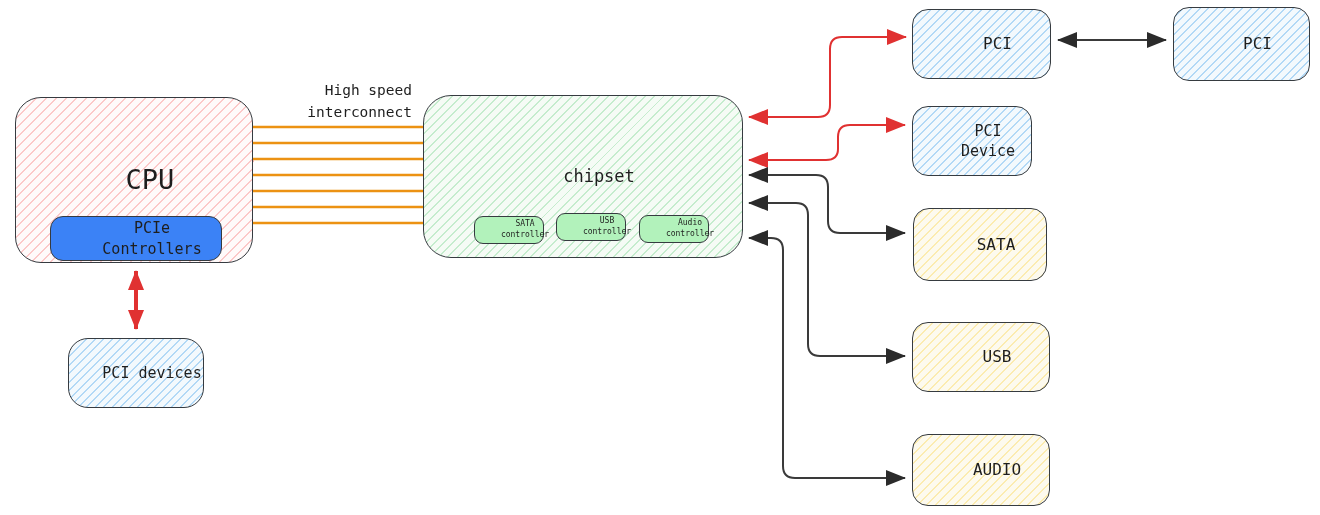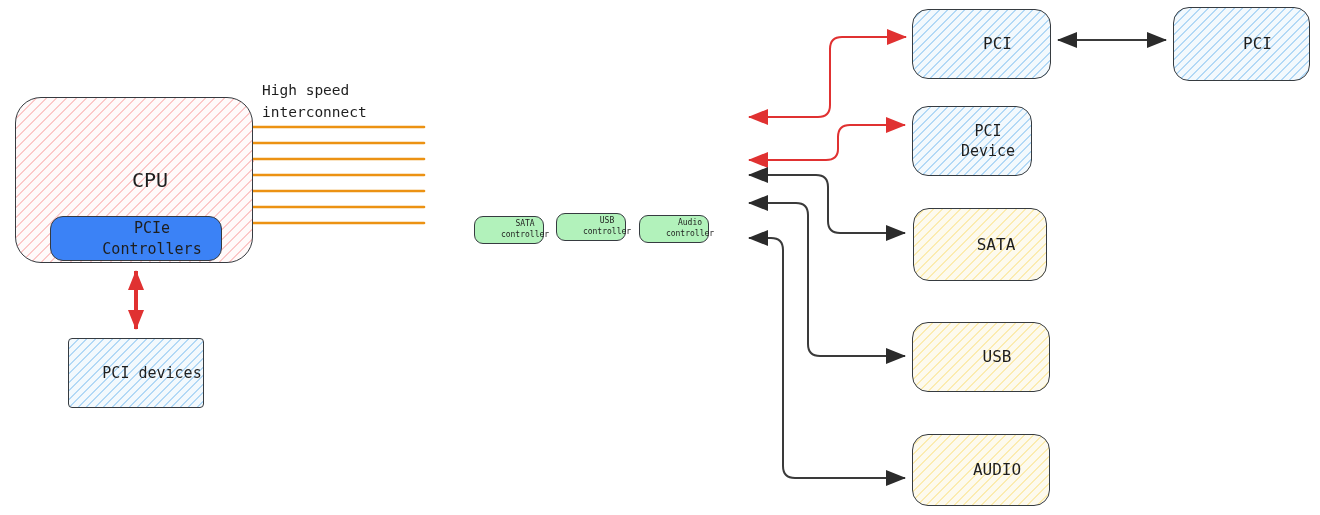--- a/index.html
+++ b/index.html
@@ -17,21 +17,21 @@
   }
   .lbl{white-space:pre-line;line-height:1.35;}
   
   .h-pink{background:repeating-linear-gradient(135deg, rgba(250,160,160,.55) 0 1.4px, rgba(255,252,252,0) 1.4px 7px), #fffafa;}
   .h-blue{background:repeating-linear-gradient(135deg, rgba(125,190,240,.55) 0 1.4px, rgba(255,255,255,0) 1.4px 6px), #f3f9fd;}
   .h-green{background:repeating-linear-gradient(135deg, rgba(130,215,150,.42) 0 1.4px, rgba(255,255,255,0) 1.4px 6.5px), #f5fbf5;}
   .h-yellow{background:repeating-linear-gradient(135deg, rgba(250,218,100,.45) 0 1.4px, rgba(255,255,255,0) 1.4px 6.5px), #fdfaee;}
   .s-pink{background:#3b82f6;}
   .s-green{background:#b2f2bb;}
   #edges{position:absolute;left:0;top:0;width:1320px;height:515px;pointer-events:none;}
-  .free-label{position:absolute;white-space:pre-line;text-align:left;line-height:1.5;}
+  .free-label{position:absolute;white-space:pre-line;text-align:right;line-height:1.5;}
 </style>
 </head>
 <body>
 
 <div id="canvas">
 
   <svg id="edges" viewBox="0 0 1320 515" xmlns="http://www.w3.org/2000/svg">
     <defs>
       <marker id="ah-red" markerUnits="userSpaceOnUse" markerWidth="20" markerHeight="16" refX="19" refY="8" orient="auto-start-reverse">
         <path d="M0,0 L20,8 L0,16 Z" fill="#e03131"></path>
@@ -67,32 +67,35 @@
     <path d="M 749,203 L 796,203 Q 808,203 808,215 L 808,344 Q 808,356 820,356 L 905,356" fill="none" stroke="#3a3a3a" stroke-width="2" marker-start="url(#ah-black)" marker-end="url(#ah-black)"></path>
 
     <path d="M 749,238 L 771,238 Q 783,238 783,250 L 783,466 Q 783,478 795,478 L 905,478" fill="none" stroke="#3a3a3a" stroke-width="2" marker-start="url(#ah-black)" marker-end="url(#ah-black)"></path>
 
     <path d="M 1058,40 L 1166,40" fill="none" stroke="#3a3a3a" stroke-width="2" marker-start="url(#ah-black)" marker-end="url(#ah-black)"></path>
   </svg>
 
   <div class="free-label" style="left:262px;top:80px;width:150px;font-size:14.5px;">High speed
 interconnect</div>
 
-  <div class="node h-pink" style="left:15px;top:97px;width:238px;height:166px;border-radius:26px;font-size:20px;">
+  <div class="node h-pink" style="left:15px;top:97px;width:238px;height:166px;border-radius:26px;font-size:27px;">
     <span class="lbl">CPU</span>
   </div>
 
   <div class="node s-pink" style="left:50px;top:216px;width:172px;height:45px;border-radius:13px;font-size:15px;">
     <span class="lbl">PCIe Controllers</span>
   </div>
 
-  <div class="node h-blue" style="left:68px;top:338px;width:136px;height:70px;border-radius:4px;font-size:15px;">
+  <div class="node h-blue" style="left:68px;top:338px;width:136px;height:70px;border-radius:20px;font-size:15px;">
     <span class="lbl">PCI devices</span>
   </div>
 
+  <div class="node h-green" style="left:423px;top:95px;width:320px;height:163px;border-radius:28px;font-size:17px;">
+    <span class="lbl">chipset</span>
+  </div>
 
   <div class="node s-green" style="left:474px;top:216px;width:70px;height:28px;border-radius:9px;font-size:8px;">
     <span class="lbl">SATA
 controller</span>
   </div>
   <div class="node s-green" style="left:556px;top:213px;width:70px;height:28px;border-radius:9px;font-size:8px;">
     <span class="lbl">USB
 controller</span>
   </div>
   <div class="node s-green" style="left:639px;top:215px;width:70px;height:28px;border-radius:9px;font-size:8px;">

